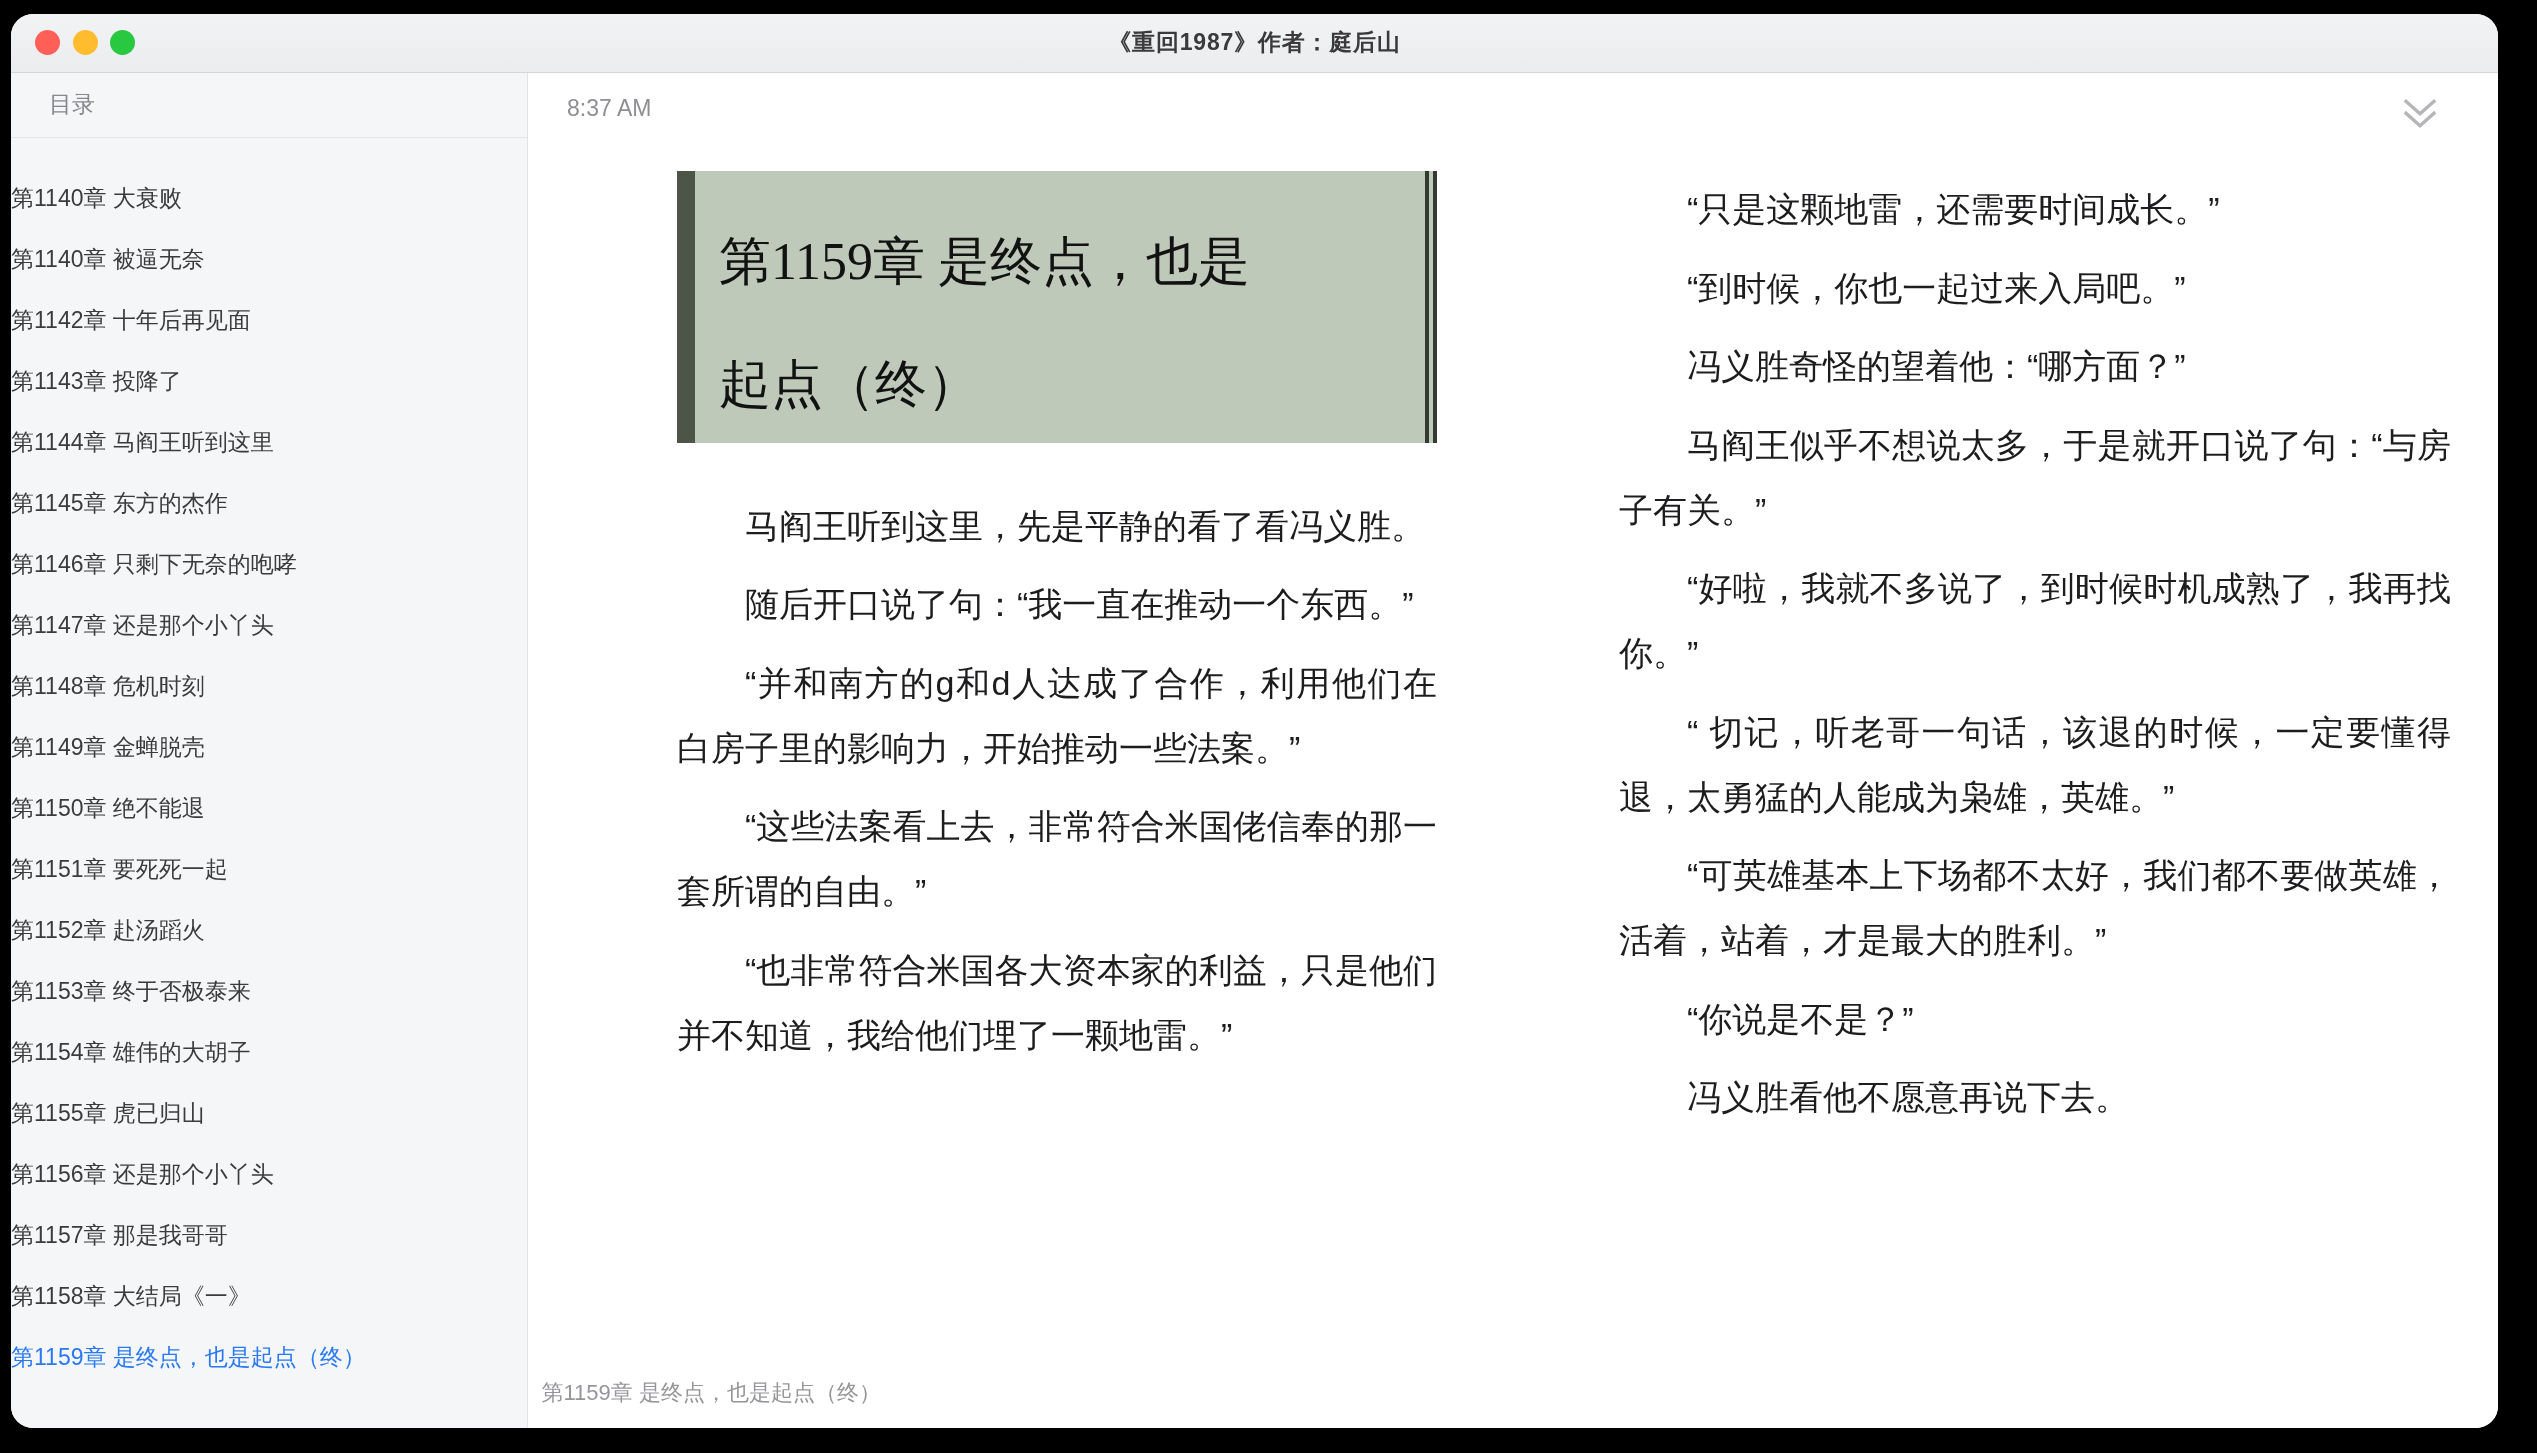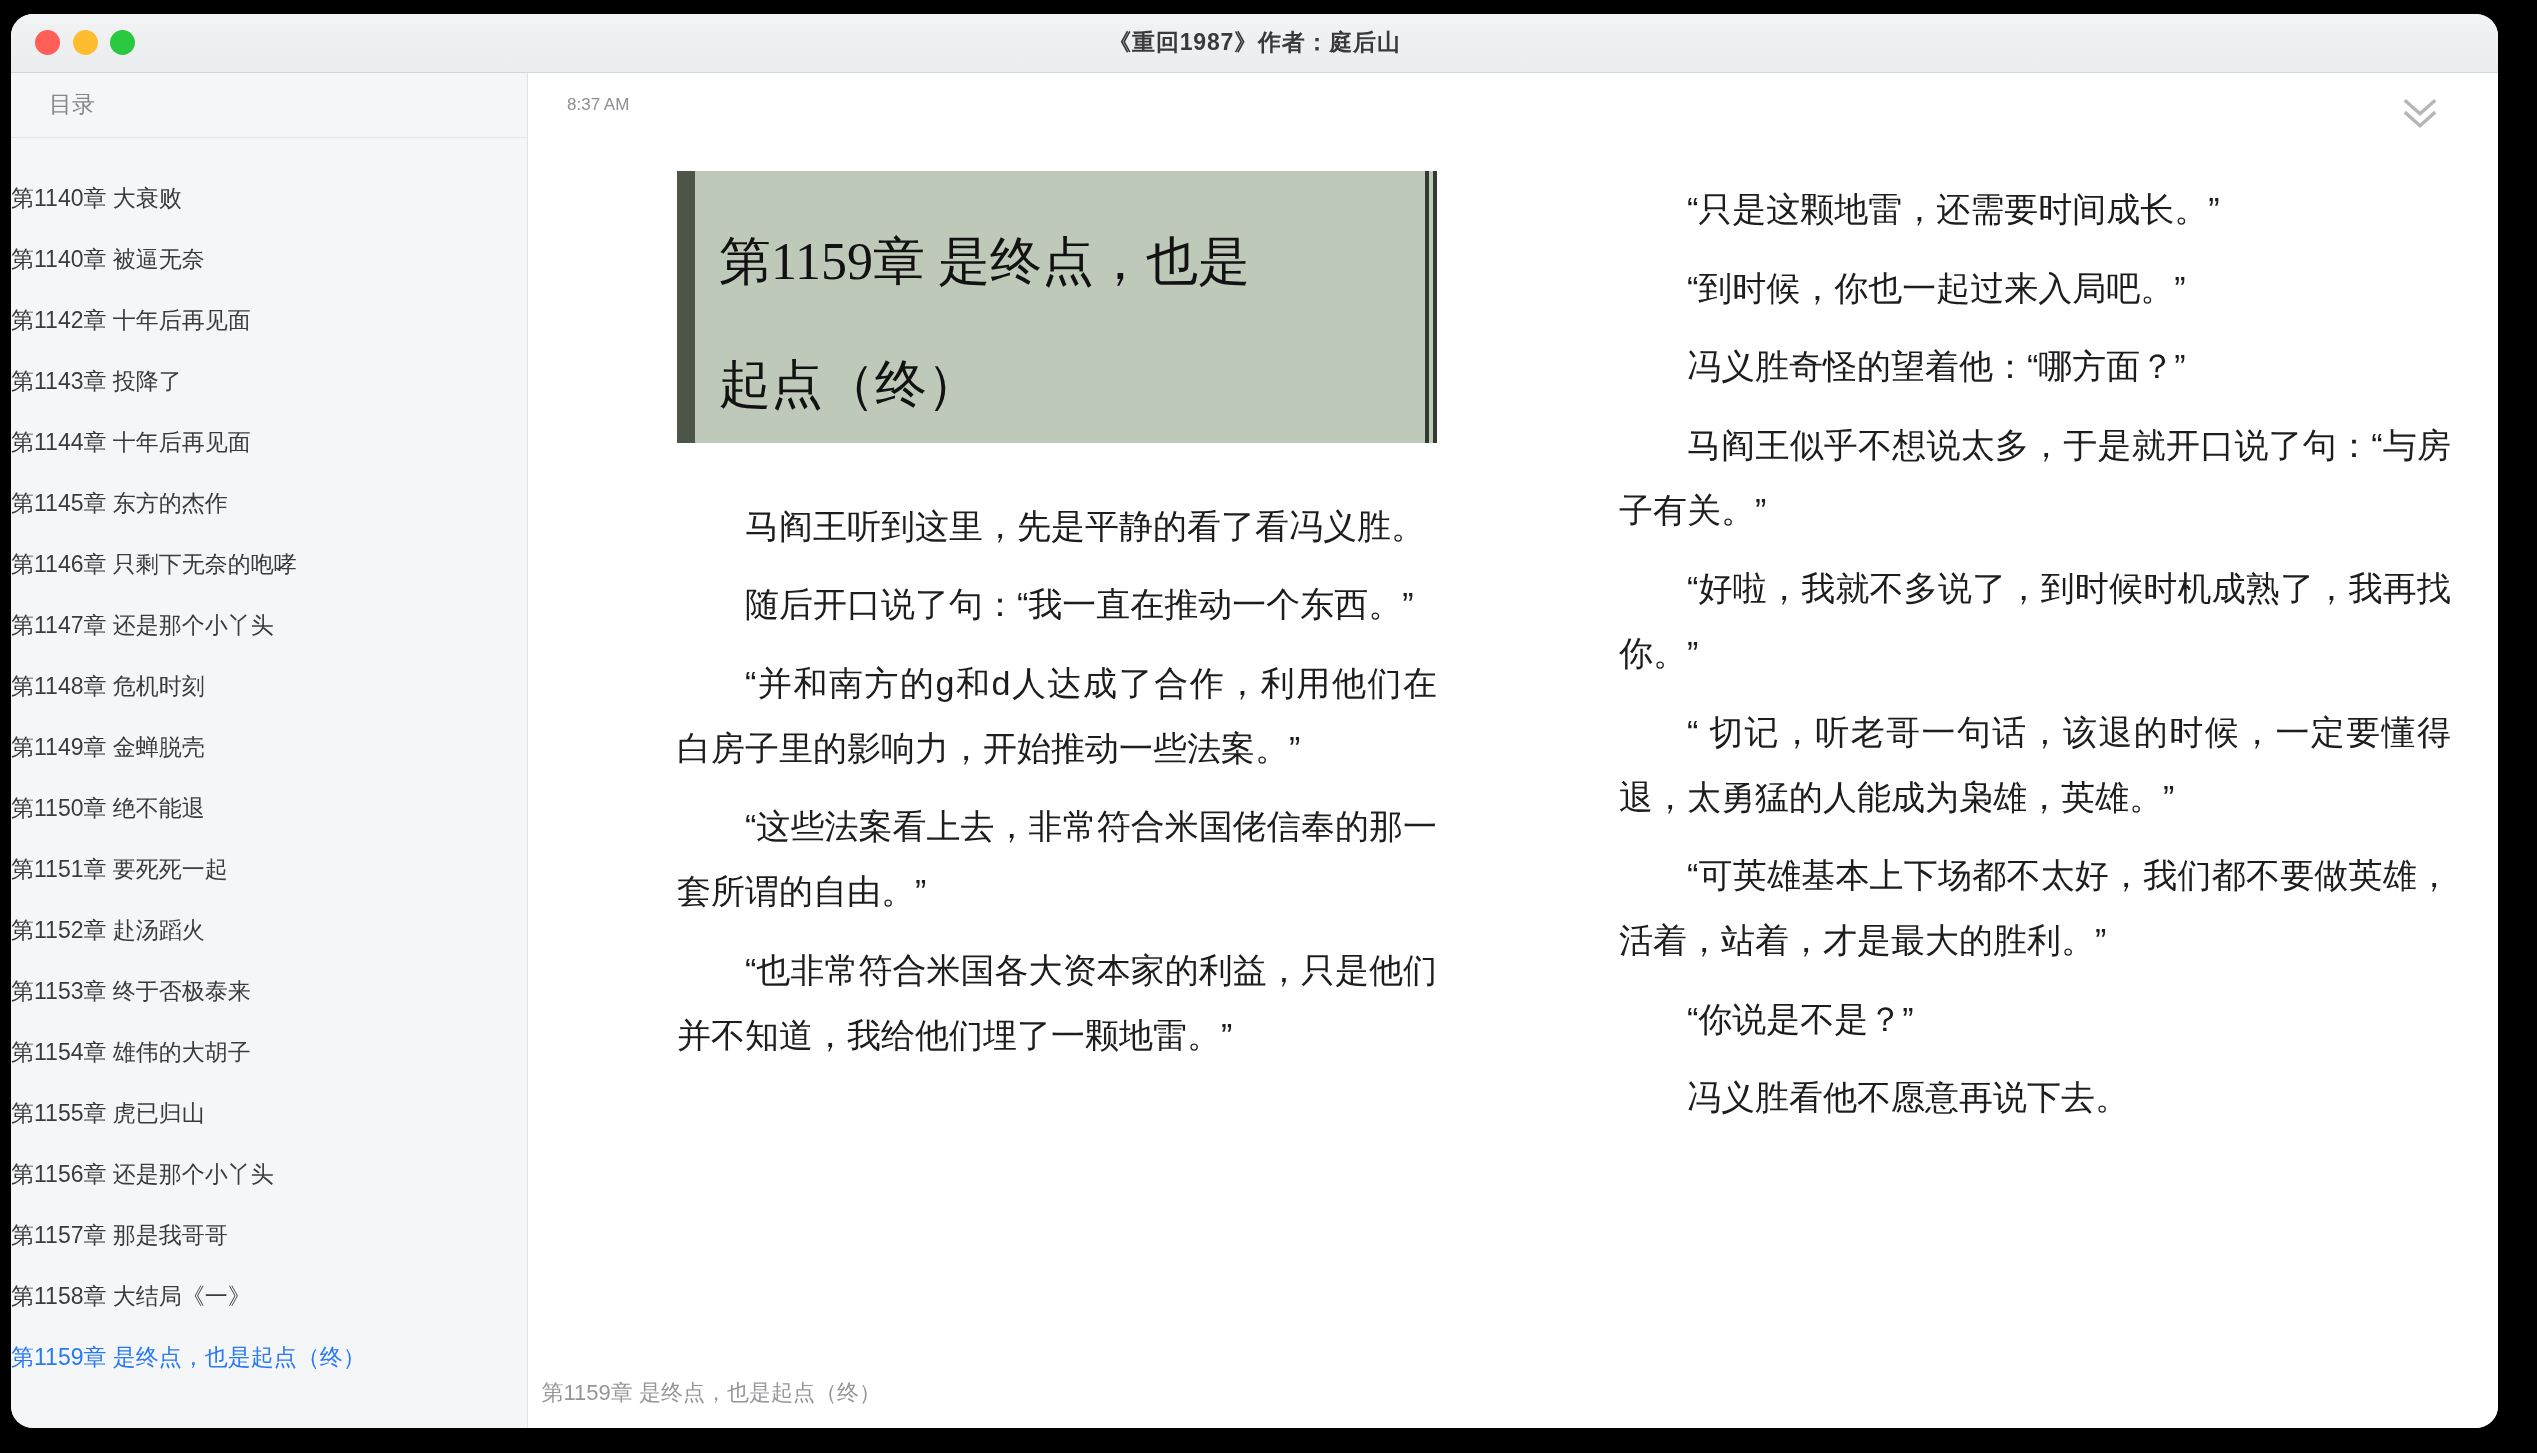--- a/index.html
+++ b/index.html
@@ -22,21 +22,21 @@
     display:flex;flex-direction:column;}
   .sidebar-header{flex:0 0 64px;display:flex;align-items:center;padding-left:38px;
     border-bottom:0.8px solid #e4e5e7;}
   .sidebar-header-label{font-size:23px;color:#86868b;}
   .chapter-list{flex:1;padding-top:30px;overflow:hidden;}
   .chapter-item{height:61px;display:flex;align-items:center;
     font-size:23px;color:#3b3b3d;cursor:default;white-space:nowrap;}
   .chapter-item.active{color:#2979f2;}
   
   .main{flex:1;position:relative;background:#fff;}
-  .timestamp{position:absolute;left:39px;top:22px;font-size:17px;color:#8e8e93;}
+  .timestamp{position:absolute;left:39px;top:22px;font-size:23px;color:#8e8e93;}
   .collapse{position:absolute;right:56px;top:22px;width:44px;height:41px;display:flex;
     align-items:center;justify-content:center;}
   .reading{position:absolute;left:149px;top:98px;width:1774px;display:flex;}
   .col1{width:760px;flex:0 0 760px;}
   .colgap{width:182px;flex:0 0 182px;}
   .col2{width:832px;flex:0 0 832px;padding-top:6.8px;box-sizing:border-box;}
   .chapter-banner{box-sizing:border-box;width:760px;height:272px;background:#bfc9ba;
     border-left:18.6px solid #4d5549;border-right:12.7px double #333a30;
     padding:29px 24px 0 24px;margin-bottom:51px;}
   .chapter-banner .line{font-family:"Liberation Serif", serif;font-size:52px;line-height:123px;
@@ -64,21 +64,21 @@
 
       <div class="sidebar">
         <div class="sidebar-header">
           <span class="sidebar-header-label">目录</span>
         </div>
         <div class="chapter-list">
           <div class="chapter-item">第1140章 大衰败</div>
           <div class="chapter-item">第1140章 被逼无奈</div>
           <div class="chapter-item">第1142章 十年后再见面</div>
           <div class="chapter-item">第1143章 投降了</div>
-          <div class="chapter-item">第1144章 十年后再见面</div>
+          <div class="chapter-item">第1144章 马阎王听到这里</div>
           <div class="chapter-item">第1145章 东方的杰作</div>
           <div class="chapter-item">第1146章 只剩下无奈的咆哮</div>
           <div class="chapter-item">第1147章 还是那个小丫头</div>
           <div class="chapter-item">第1148章 危机时刻</div>
           <div class="chapter-item">第1149章 金蝉脱壳</div>
           <div class="chapter-item">第1150章 绝不能退</div>
           <div class="chapter-item">第1151章 要死死一起</div>
           <div class="chapter-item">第1152章 赴汤蹈火</div>
           <div class="chapter-item">第1153章 终于否极泰来</div>
           <div class="chapter-item">第1154章 雄伟的大胡子</div>

